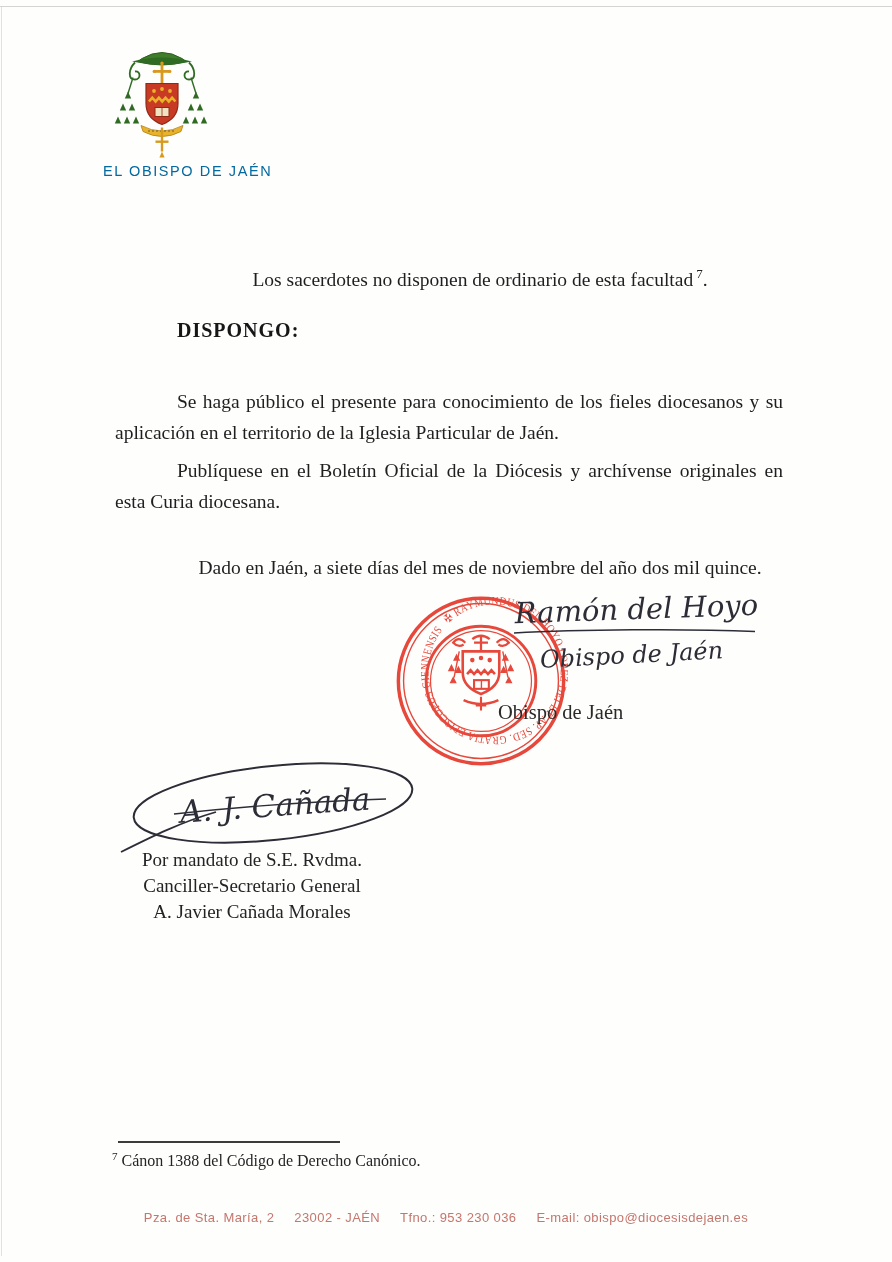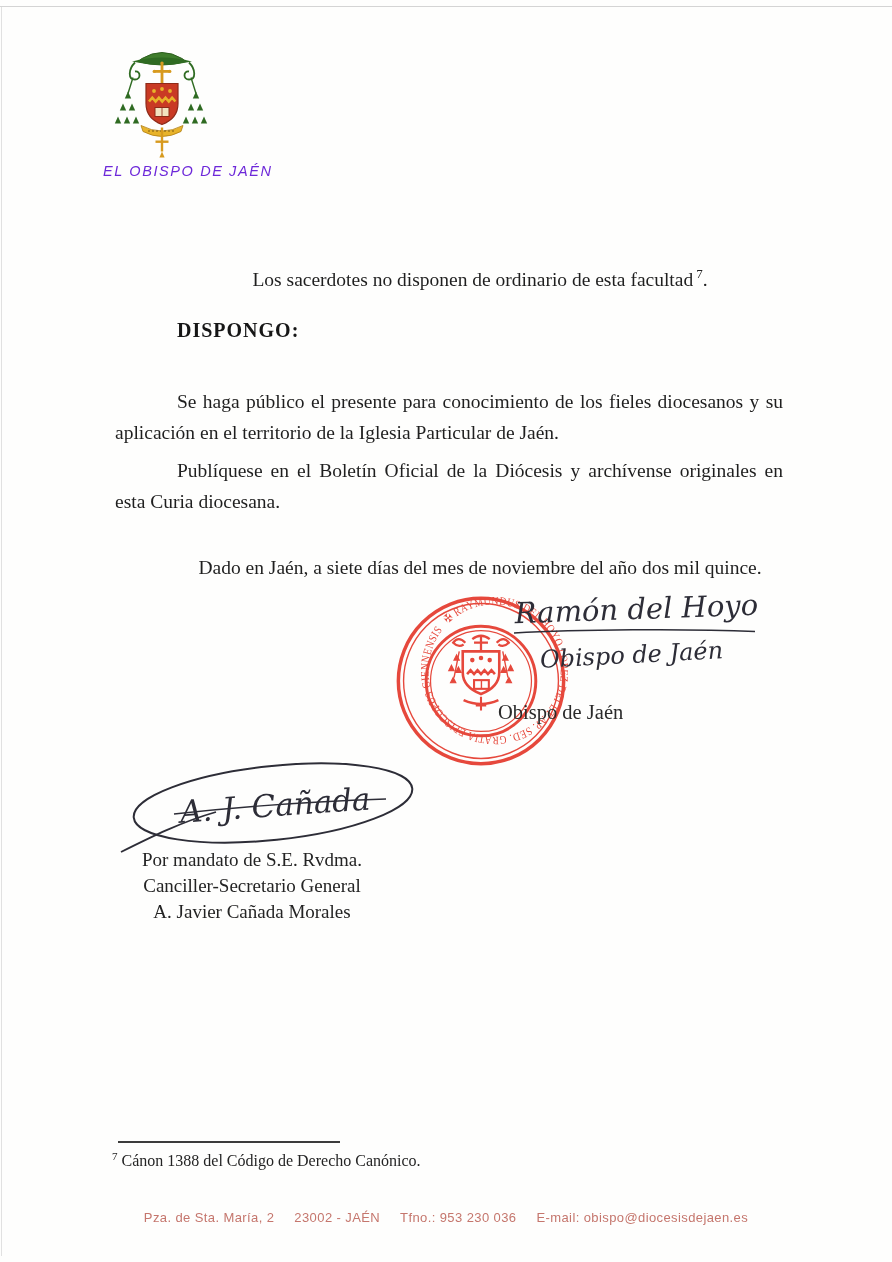--- a/index.html
+++ b/index.html
@@ -21,21 +21,21 @@
     position: absolute; top: 6px; left: 1px; width: 1px; height: 1250px;
     background: #d4d4d4; opacity: .7;
   }
 
   
   .crest { position: absolute; left: 112px; top: 42px; width: 100px; height: 118px; }
   .org-name {
     position: absolute; left: 103px; top: 163px;
     font-family: "Liberation Sans", sans-serif;
     font-size: 14.5px; letter-spacing: 1.6px;
-    color: #6d28d9; font-weight: 400; font-style: italic;
+    color: #0369a1; font-weight: 400;
   }
 
   
   .para {
     position: absolute; left: 115px; width: 668px;
     font-size: 19.5px; line-height: 31px;
     text-indent: 62px; color: #1f1f1f; text-align: center;
   }
   .justified { text-align: justify; }
   .p1 { top: 244px; }

